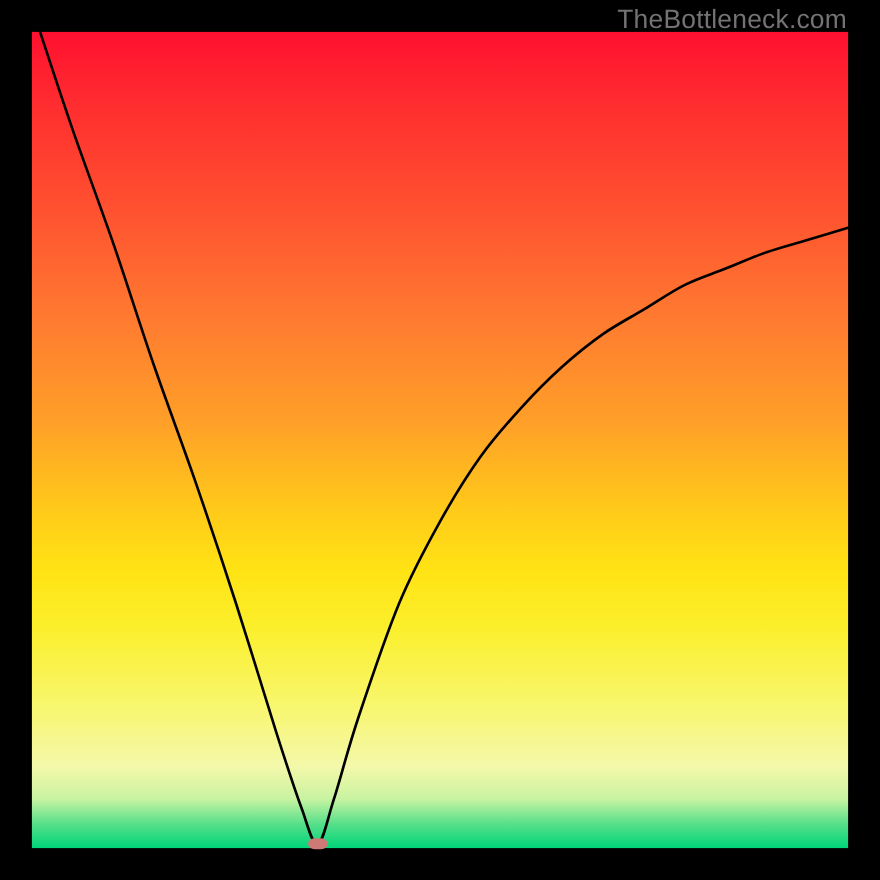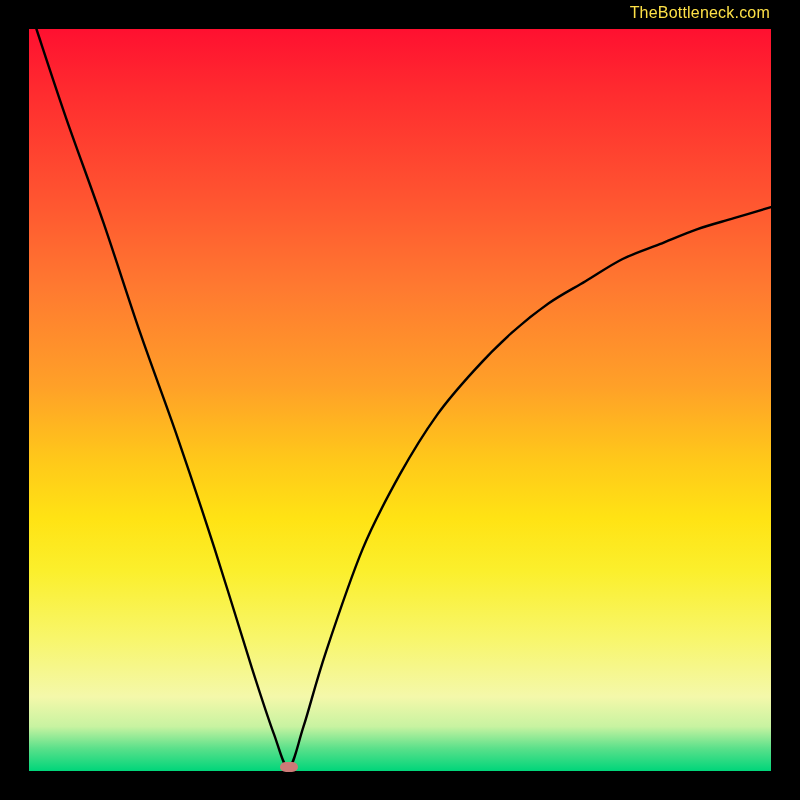--- a/index.html
+++ b/index.html
@@ -38,23 +38,23 @@
       #f4f8aa 90%,
       #c8f3a1 94%,
       #59e08a 97%,
       #00d57a 100%
     );
   }
   .attribution {
     position: absolute;
     top: 4px;
     right: 30px;
-    font-size: 16px;
+    font-size: 24px;
     font-weight: 500;
-    color: #fde047;
+    color: #737373;
     letter-spacing: 0.2px;
   }
   svg.curve {
     position: absolute;
     left: 0; top: 0;
     width: 742px; height: 742px;
     overflow: visible;
   }
   .bottom-marker {
     position: absolute;

